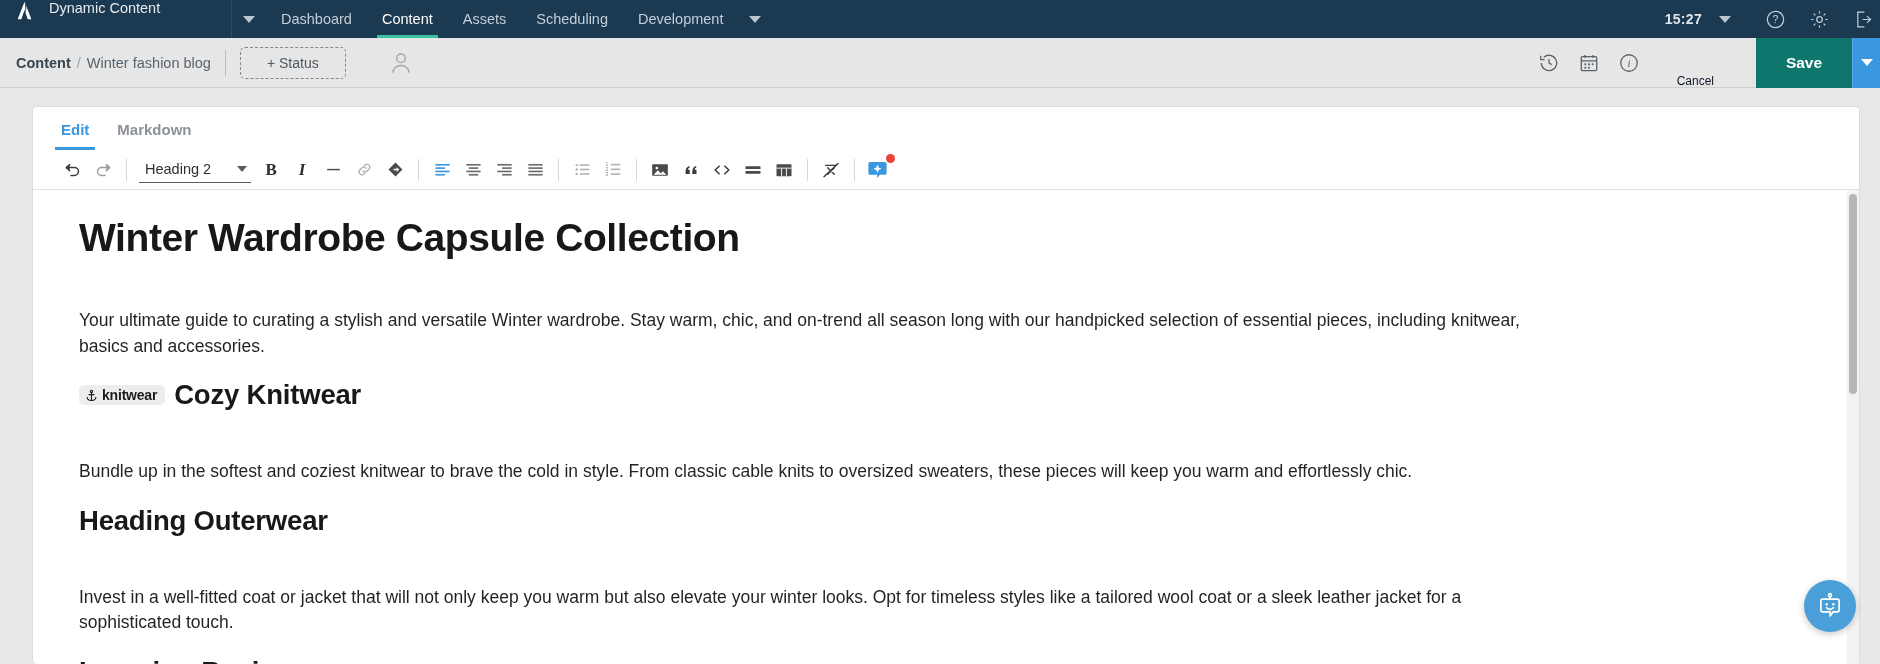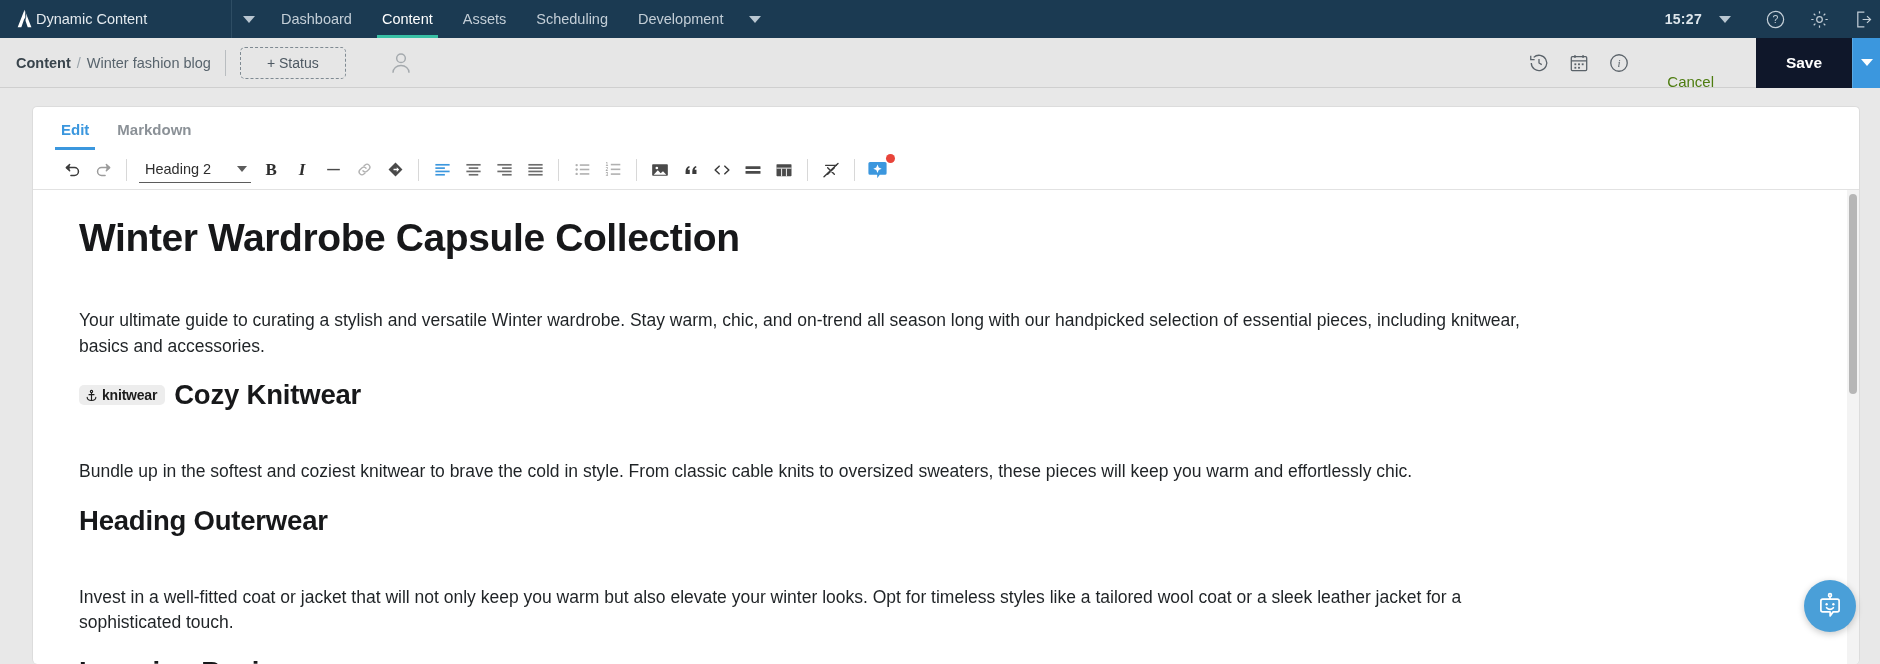--- a/index.html
+++ b/index.html
@@ -14,22 +14,23 @@
   .topnav {
     height: 38px;
     background: #1b3a52;
     display: flex;
     align-items: stretch;
     color: #cfd9e0;
     font-size: 14.5px;
     position: relative;
   }
   .brand-block {
-    display: flex; align-items: center;
+    display: flex; 
     padding: 0 18px 0 14px;
+    gap: 13px;
     border-right: 1px solid #2e4d64;
     min-width: 232px;
   }
   .logo-mark { width: 22px; height: 22px; flex: 0 0 22px; }
   .brand-text { font-size: 14.5px; color: #e4eaef; white-space: nowrap; }
 
   .nav-item {
     display: flex; align-items: center;
     padding: 0 15px;
     white-space: nowrap;
@@ -87,28 +88,28 @@
   }
   .avatar-wrap { margin-left: 42px; display: flex; align-items: center; cursor: pointer; }
   .sub-spacer { flex: 1 1 auto; }
   .sub-icon {
     width: 40px; height: 50px;
     display: flex; align-items: center; justify-content: center;
     cursor: pointer;
   }
   .cancel-btn {
     background: transparent; border: none;
-    font-size: 15px; color: #4d7c0f;
+    font-size: 12px; color: #0f172a;
     padding: 0 24px; margin-right: 18px;
     cursor: pointer;
     font-family: "Liberation Sans", sans-serif;
     margin-top: 37px;
   }
   .save-btn {
-    background: #0f172a; border: none;
+    background: #0f766e; border: none;
     color: #fff; font-weight: bold; font-size: 15.5px;
     height: 50px; width: 96px;
     cursor: pointer;
     font-family: "Liberation Sans", sans-serif;
   }
   .save-split {
     background: #3b97de; border-left: 1px solid #5aa9e3;
     width: 28px; height: 50px;
     display: flex; align-items: center; justify-content: center;
     cursor: pointer;

